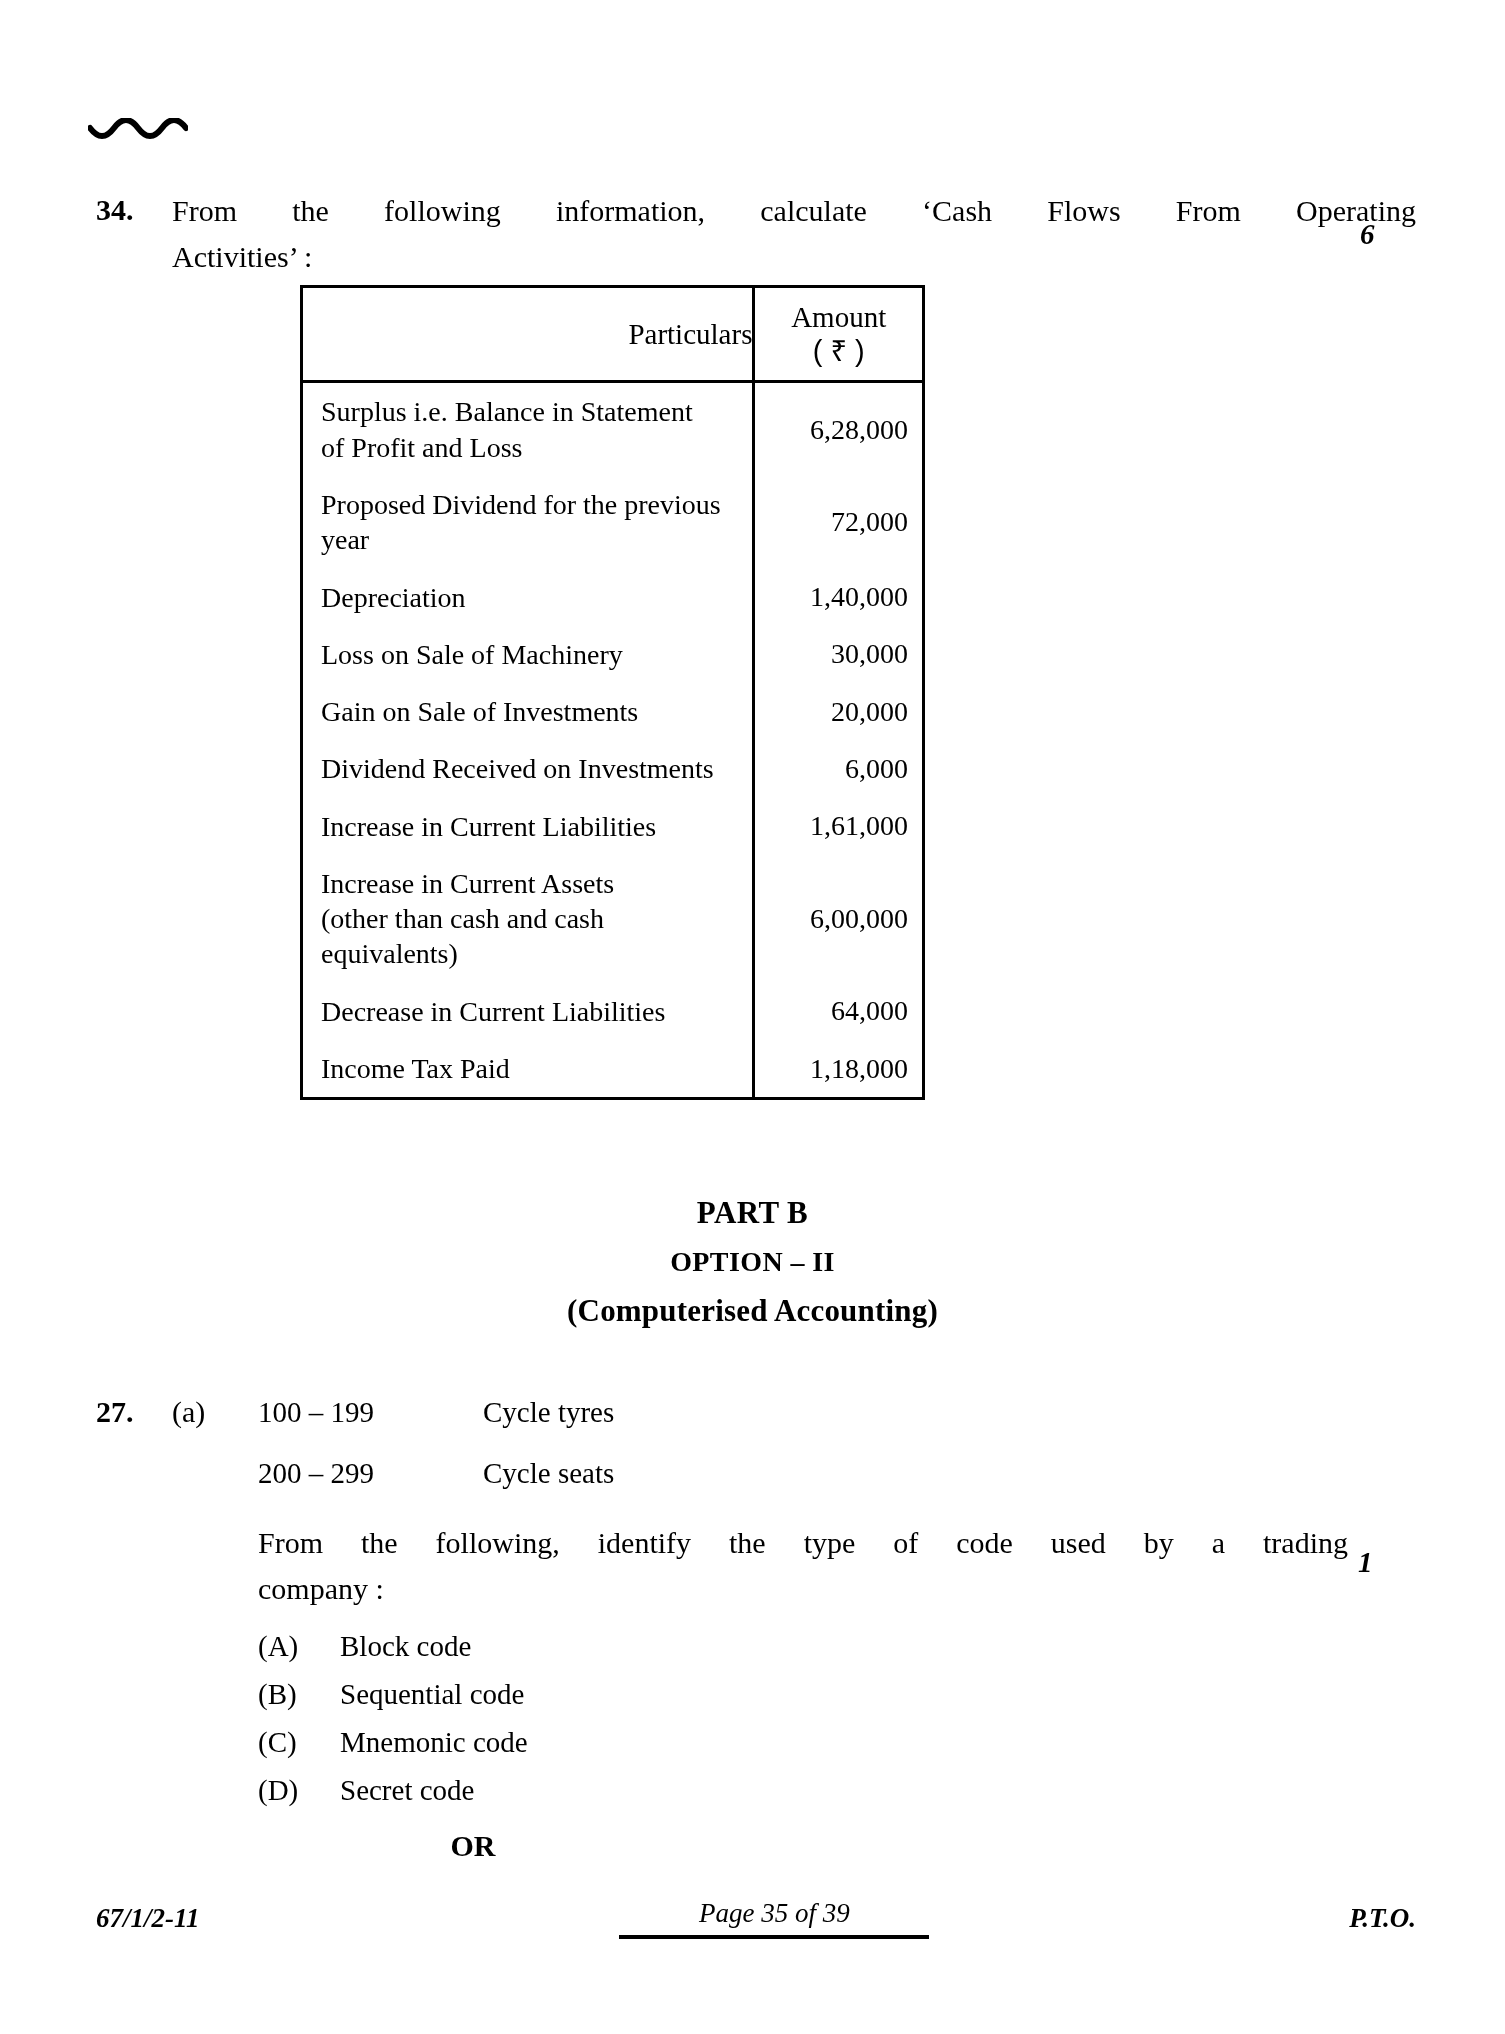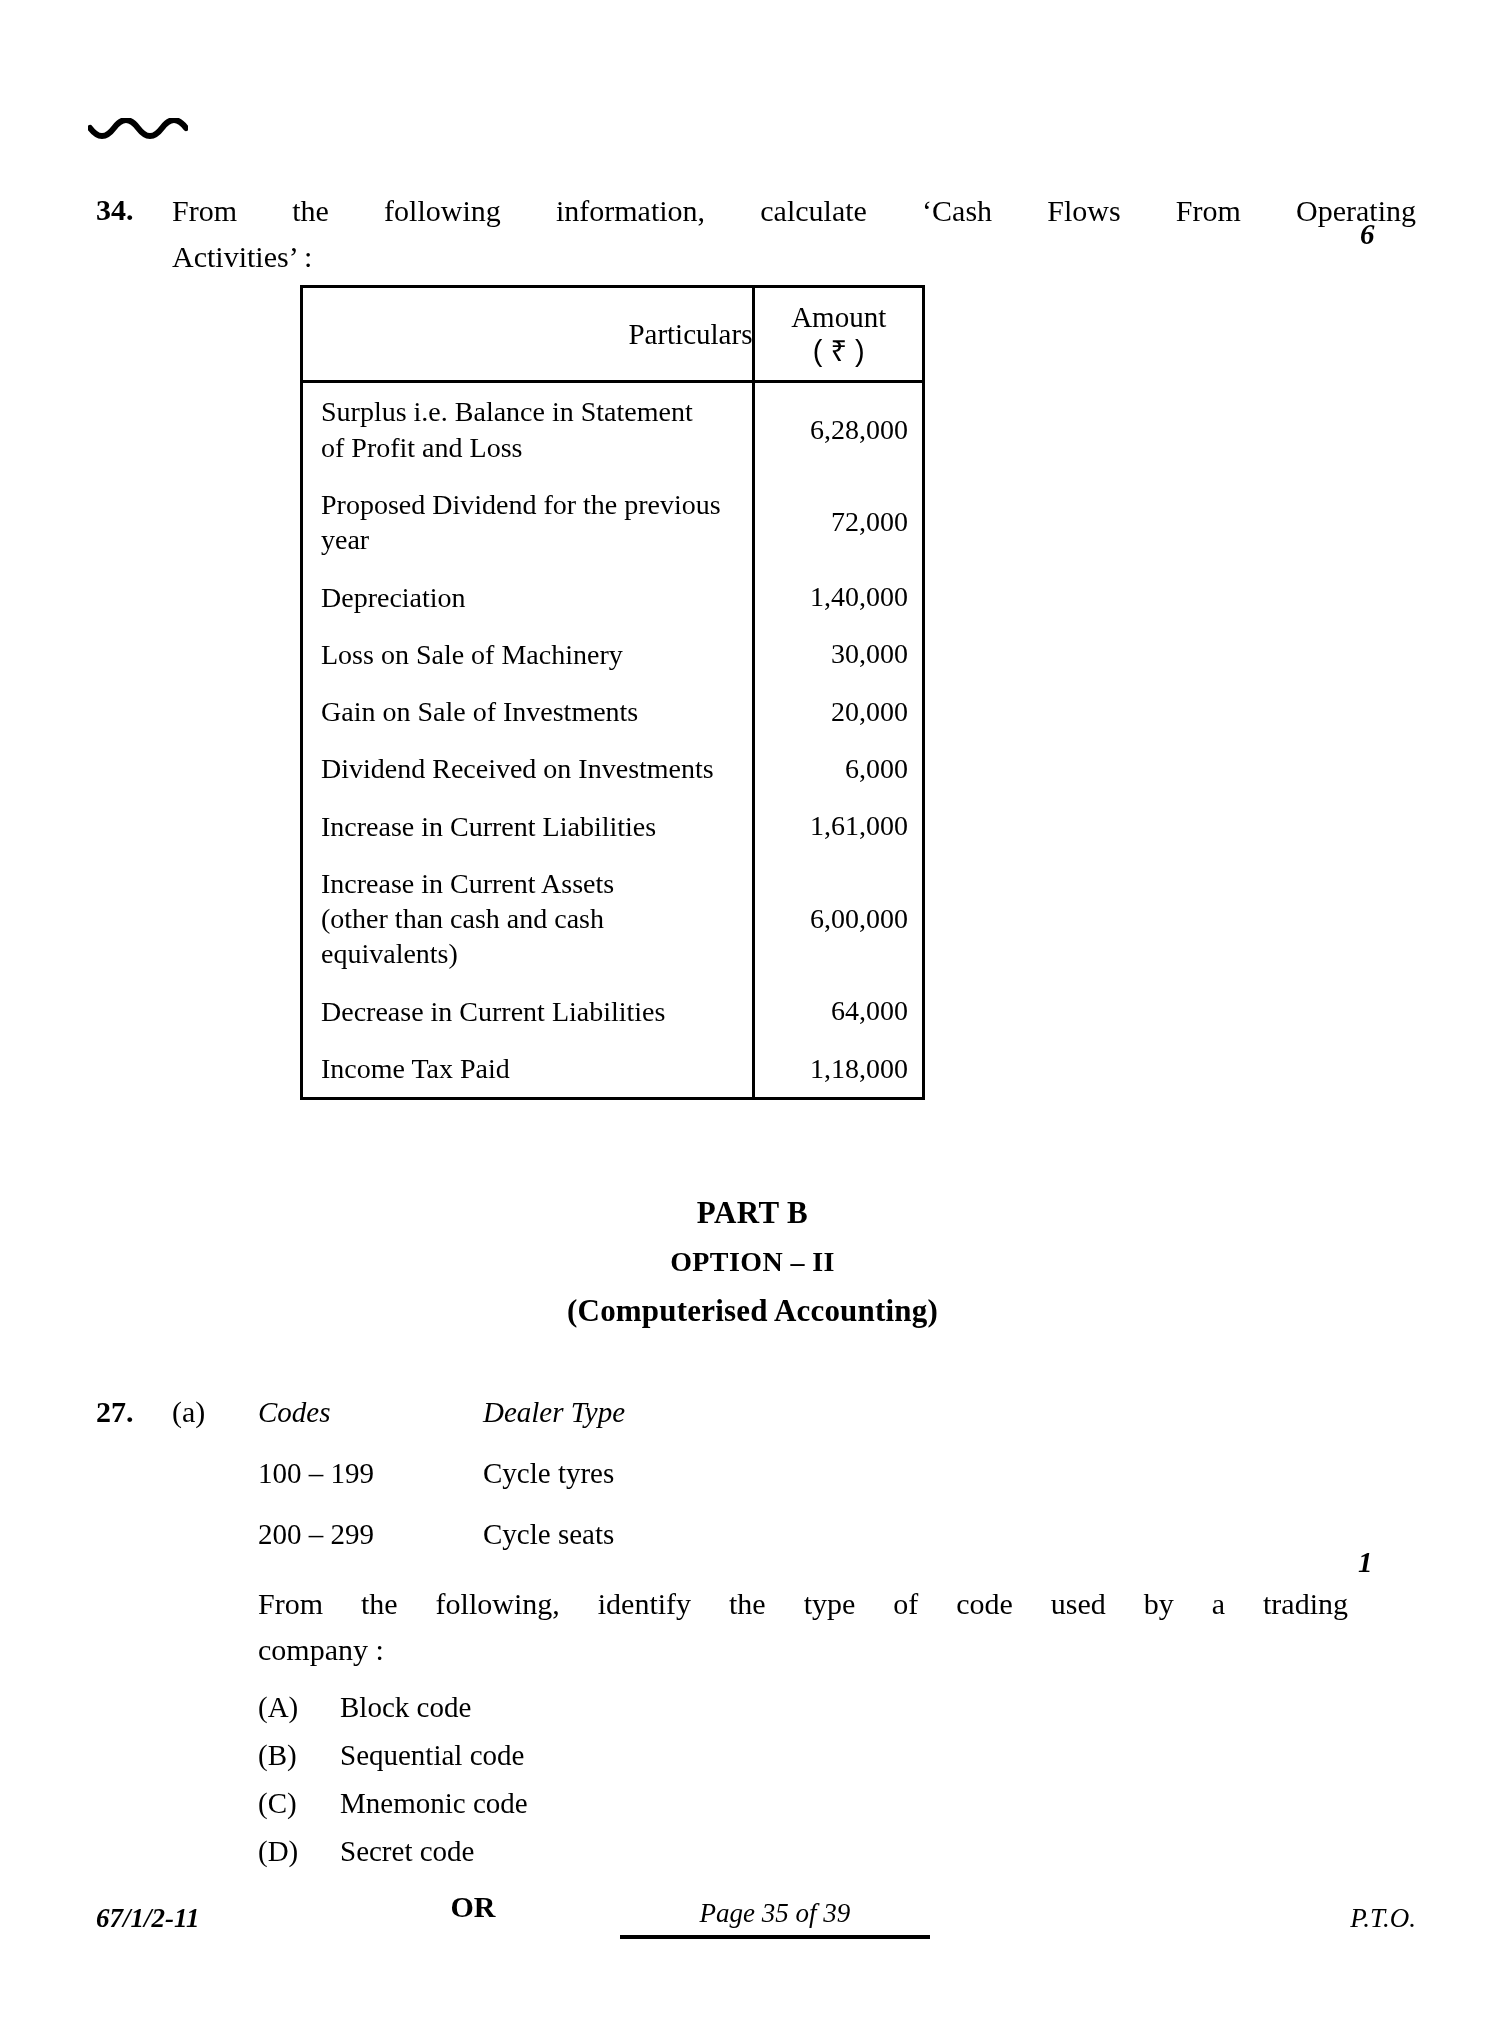--- a/index.html
+++ b/index.html
@@ -253,21 +253,21 @@
   }
   .footer .pageno-rule {
     display: block;
     width: 310px;
     height: 4px;
     background: #000;
     margin: 0 auto;
   }
   .footer .pto {
     font-style: italic;
-    font-weight: normal;
+    font-weight: bold;
   }
 </style>
 </head>
 <body>
 
 <div class="page">
 
   <div class="wavy-mark">
     <svg width="100" height="34" viewBox="0 0 100 34" xmlns="http://www.w3.org/2000/svg">
       <path d="M2 10 Q 14 26 26 10 T 50 10 T 74 10 T 98 10" fill="none" stroke="#000" stroke-width="6" stroke-linecap="round"></path>
@@ -354,24 +354,20 @@
     <div class="h2">OPTION – II</div>
     <div class="h3">(Computerised Accounting)</div>
   </div>
 
   <div class="q27-block">
     <div class="q27-head">
       <div class="q27-num">27.</div>
       <div class="q27-sub">(a)</div>
       <table class="code-table">
         <tbody>
-          <tr>
-            <td class="col-code hdr">Codes</td>
-            <td class="hdr">Dealer Type</td>
-          </tr>
           <tr>
             <td class="col-code">100 – 199</td>
             <td>Cycle tyres</td>
           </tr>
           <tr>
             <td class="col-code">200 – 299</td>
             <td>Cycle seats</td>
           </tr>
         </tbody>
       </table>

